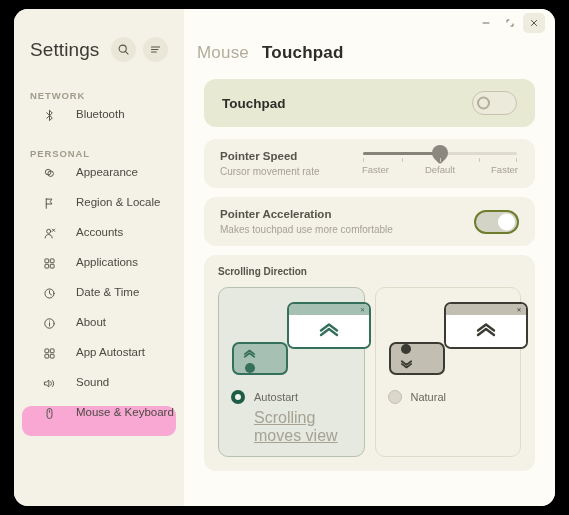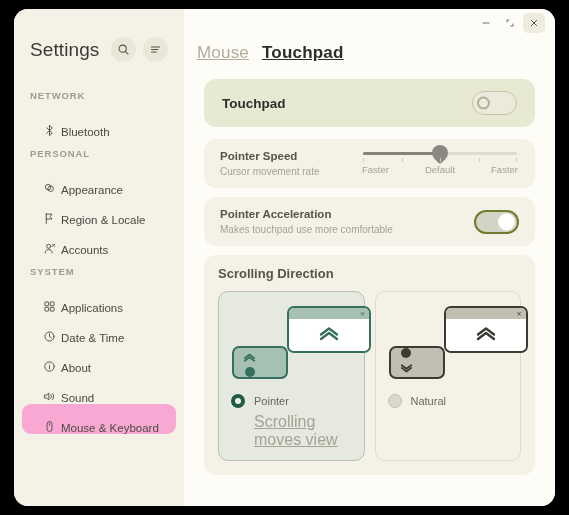--- a/index.html
+++ b/index.html
@@ -68,22 +68,22 @@
   }
   .nav-group-label {
     font-size: 9.5px;
     letter-spacing: .9px;
     color: #a09c8c;
     font-weight: bold;
     padding: 10px 8px 7px 16px;
   }
   .nav-item {
     display: flex;
-    align-items: flex-end;
-    gap: 4px;
+    align-items: flex-start;
+    gap: 19px;
     height: 30px;
     margin: 0 8px;
     padding-left: 20px;
     border-radius: 9px;
     color: #4a4a42;
     font-size: 11.5px;
     white-space: nowrap;
   }
   .nav-item.selected {
     background: #f9a8d4;
@@ -133,21 +133,20 @@
     display: flex;
     align-items: baseline;
     gap: 13px;
     padding: 6px 0 0 13px;
     flex: 0 0 auto;
   }
   .tab {
     font-size: 17px;
     color: #b2ad9d;
     letter-spacing: .2px;
-    text-decoration: underline;
   }
   .tab.active {
     color: #2e2e28;
     font-weight: bold;
   }
 
   .content {
     padding: 16px 20px 0 20px;
     flex: 1;
     min-height: 0;
@@ -290,21 +289,21 @@
     padding: 0 1px;
   }
   .slider-labels span {
     font-size: 9.5px;
     color: #a6a294;
   }
 
   
   .card.scroll-card { padding: 11px 14px 14px 14px; }
   .scroll-head {
-    font-size: 13px;
+    font-size: 10px;
     color: #55554b;
     font-weight: bold;
     margin-bottom: 10px;
   }
   .choices { display: flex; gap: 10px; }
   .choice {
     flex: 1;
     border-radius: 10px;
     border: 1px solid #dfdbcb;
     padding: 12px 12px 11px 12px;
@@ -487,21 +486,20 @@
           <svg width="13" height="13" viewBox="0 0 16 16" fill="none" stroke="#55554c" stroke-width="1.2" stroke-linecap="round">
             <circle cx="7" cy="5.3" r="2.5"></circle>
               <path d="M2.7 13.4c0-2.5 1.9-4.1 4.3-4.1s4.3 1.6 4.3 4.1"></path>
             <line x1="11.6" y1="2.6" x2="14.4" y2="5.4"></line>
               <line x1="14.4" y1="2.6" x2="11.6" y2="5.4"></line>
           </svg>
         </span>
         <span>Accounts</span>
       </div>
 
-      <div class="nav-group-label">SYSTEM</div>
       <div class="nav-item">
         <span class="nav-ico">
           <svg width="13" height="13" viewBox="0 0 16 16" fill="none" stroke="#55554c" stroke-width="1.2">
             <rect x="2.4" y="2.4" width="4.6" height="4.6" rx="0.6"></rect>
               <rect x="9" y="2.4" width="4.6" height="4.6" rx="0.6"></rect>
             <rect x="2.4" y="9" width="4.6" height="4.6" rx="0.6"></rect>
               <rect x="9" y="9" width="4.6" height="4.6" rx="0.6"></rect>
           </svg>
         </span>
         <span>Applications</span>
@@ -517,20 +515,31 @@
       </div>
       <div class="nav-item">
         <span class="nav-ico">
           <svg width="13" height="13" viewBox="0 0 16 16" fill="none" stroke="#55554c" stroke-width="1.2" stroke-linecap="round">
             <circle cx="8" cy="8" r="5.8"></circle>
               <line x1="8" y1="7.2" x2="8" y2="11"></line>
               <circle cx="8" cy="5" r="0.65" fill="#55554c" stroke="none"></circle>
           </svg>
         </span>
         <span>About</span>
+      </div>
+      <div class="nav-item">
+        <span class="nav-ico">
+          <svg width="13" height="13" viewBox="0 0 16 16" fill="none" stroke="#55554c" stroke-width="1.2">
+            <rect x="2.4" y="2.4" width="4.6" height="4.6" rx="0.6"></rect>
+              <rect x="9" y="2.4" width="4.6" height="4.6" rx="0.6"></rect>
+            <rect x="2.4" y="9" width="4.6" height="4.6" rx="0.6"></rect>
+              <rect x="9" y="9" width="4.6" height="4.6" rx="0.6"></rect>
+          </svg>
+        </span>
+        <span>App Autostart</span>
       </div>
       <div class="nav-item">
         <span class="nav-ico">
           <svg width="13" height="13" viewBox="0 0 16 16" fill="none" stroke="#55554c" stroke-width="1.2" stroke-linejoin="round" stroke-linecap="round">
             <path d="M2.2 6.2h2.2L7.2 3.8v8.4L4.4 9.8H2.2z"></path>
             <path d="M9.6 5.8a3 3 0 0 1 0 4.4"></path>
               <path d="M11.6 4.2a5.2 5.2 0 0 1 0 7.6"></path>
           </svg>
         </span>
         <span>Sound</span>
@@ -660,21 +669,21 @@
                       <path d="M3 8.5 11 2.5l8 6"></path>
                         <path d="M3 13 11 7l8 6"></path>
                     </svg>
                   </span>
                   <span class="dot g-dot"></span>
                 </span>
               </div>
             </div>
             <div class="choice-row">
               <span class="radio on"></span>
-              <span class="choice-name">Pointer</span>
+              <span class="choice-name">Autostart</span>
             </div>
             <div class="choice-desc">Scrolling moves view</div>
           </div>
 
           <div class="choice">
             <div class="illus">
               <div class="mini-window d-stroke">
                 <div class="bar d-bar">
                   <span class="x-mark x-dark">✕</span>
                 </div>

